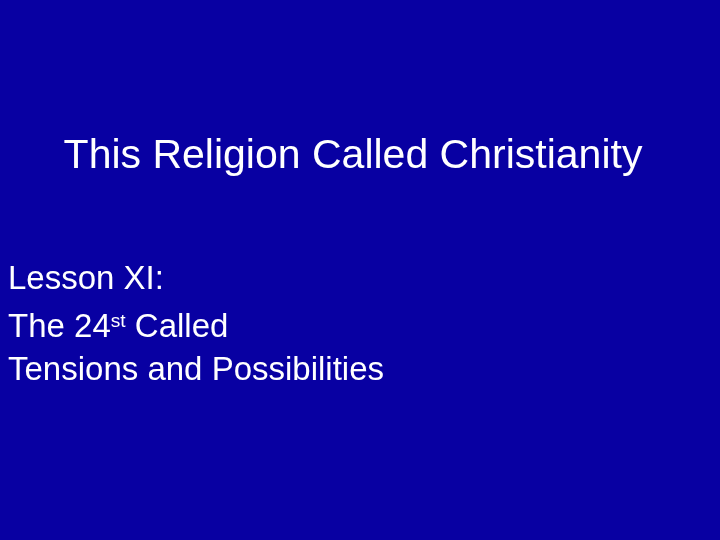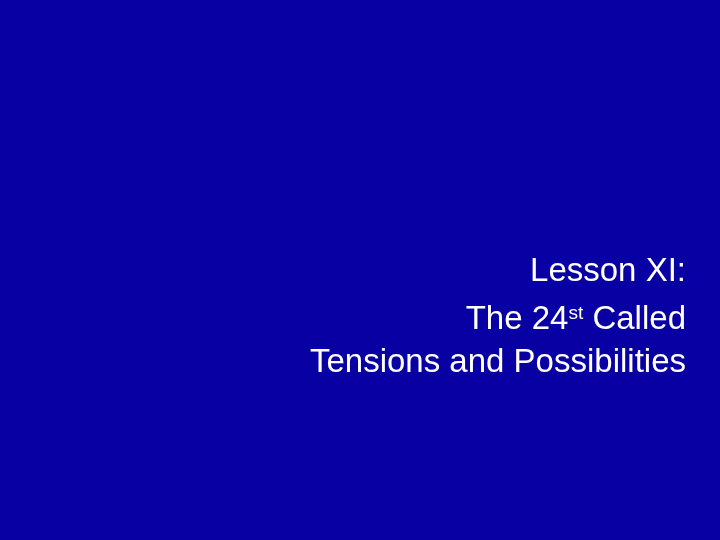--- a/index.html
+++ b/index.html
@@ -32,43 +32,44 @@
     letter-spacing: 0px;
     white-space: nowrap;
     margin: 0;
     padding: 0 14px 0 0;
   }
   #slide-subtitle {
     position: absolute;
     left: 0;
     right: 0;
     top: 248px;
-    text-align: right;
+    text-align: left;
     color: #FFFFFF;
     font-size: 33px;
     line-height: 43px;
     font-weight: normal;
-    margin: 0;
+    margin: 8px;
     padding: 0 34px 0 0;
   }
   .sub-line {
     display: block;
     white-space: nowrap;
   }
   .ordinal-suffix {
     font-size: 0.58em;
     vertical-align: 0.52em;
     text-underline-offset: 1px;
   }
 </style>
 </head>
 <body>
 
 <div id="slide" style="background: rgb(8, 0, 162);">
 
+  <h1 id="slide-title">This Religion Called Christianity</h1>
 
   <div id="slide-subtitle">
     <span class="sub-line">Lesson XI:</span>
     <span class="sub-line"><span>The 24</span><span class="ordinal-suffix">st</span><span> Called</span></span>
     <span class="sub-line">Tensions and Possibilities</span>
   </div>
 
 </div>
 
 </body></html>

